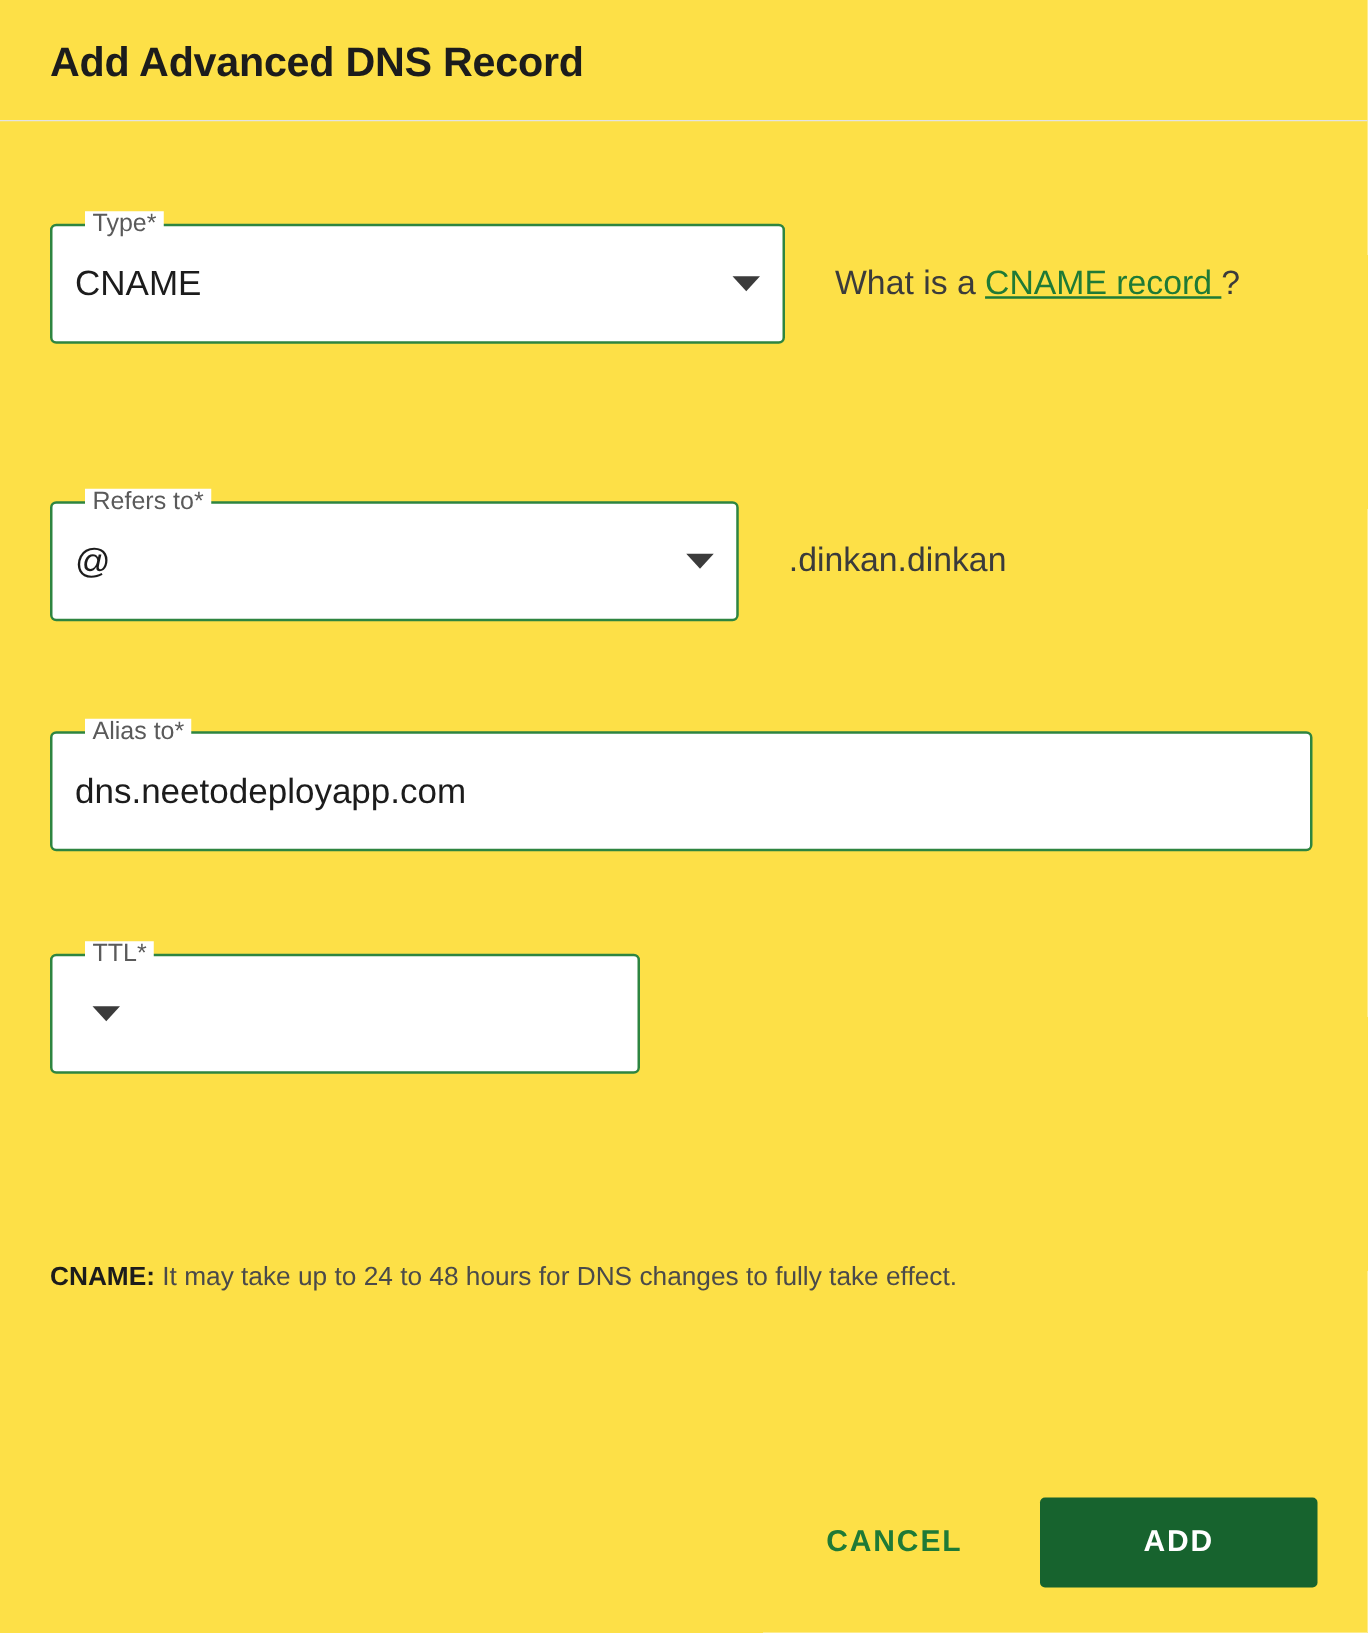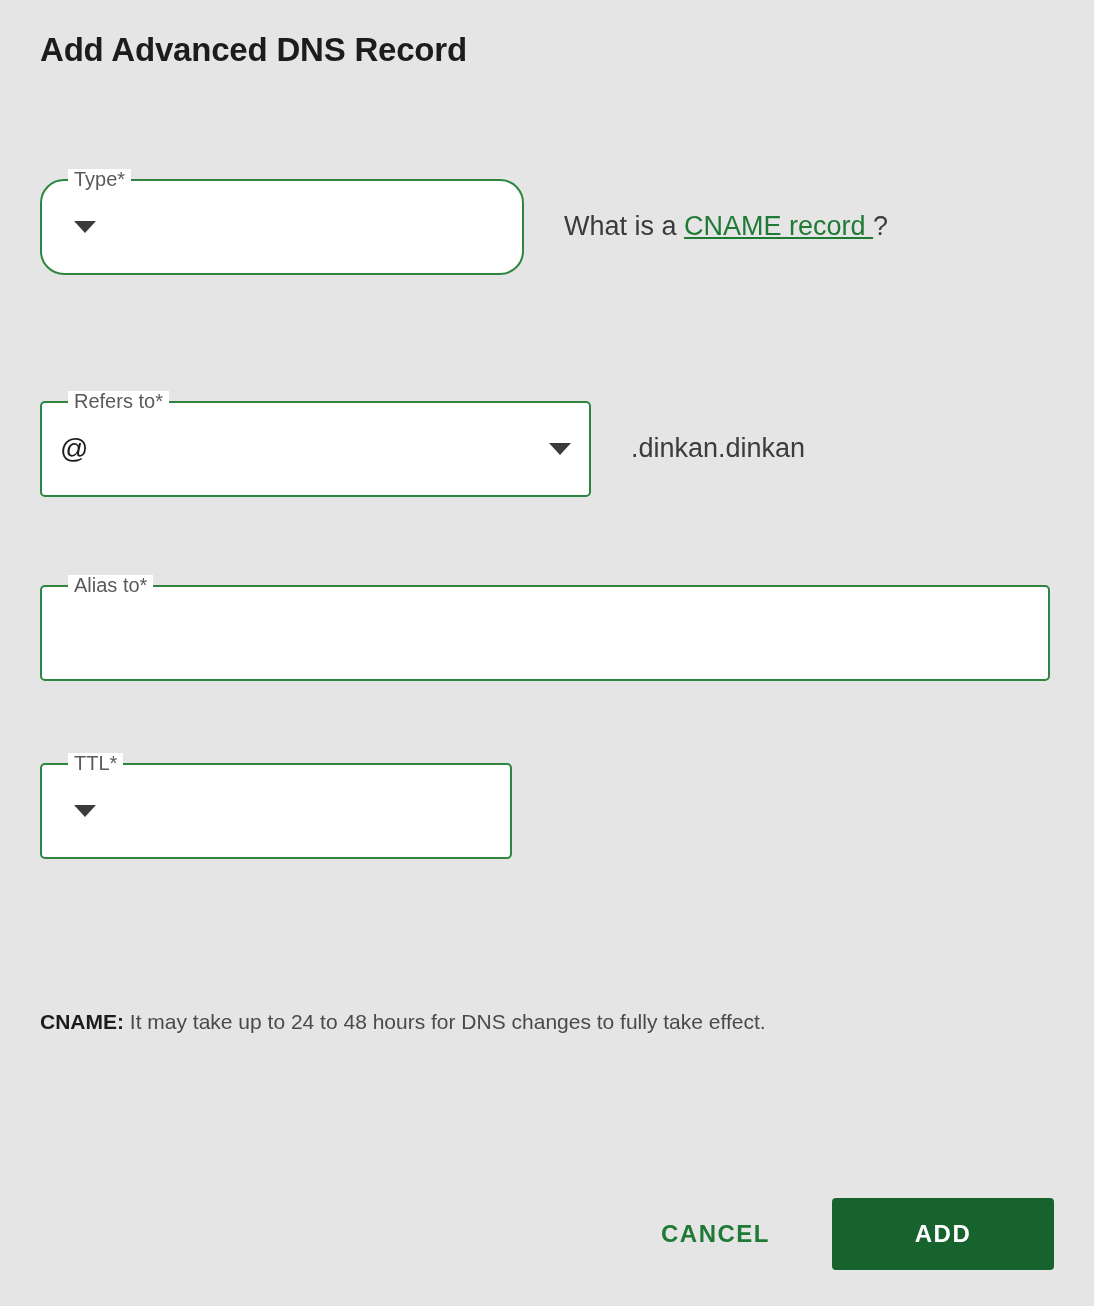--- a/index.html
+++ b/index.html
@@ -12,21 +12,21 @@
     width: 1094px;
     height: 1306px;
     font-family: "Liberation Sans", sans-serif;
     color: #1a1a1a;
     position: relative;
     overflow: hidden;
   }
   .dialog {
     width: 1094px;
     height: 1306px;
-    background: #e5e5e5;
+    background: #fde047;
     display: flex;
     flex-direction: column;
     position: relative;
   }
   .dialog-header {
     padding: 30px 40px 26px 40px;
     border-bottom: 1px solid #e3e3e3;
   }
   .dialog-title {
     font-size: 33px;
@@ -78,21 +78,21 @@
   .caret {
     width: 0;
     height: 0;
     border-left: 11px solid transparent;
     border-right: 11px solid transparent;
     border-top: 12px solid #3b3b3b;
     margin-left: 14px;
     flex: none;
   }
 
-  .sel-type { width: 484px; border-radius: 24px; }
+  .sel-type { width: 588px; }
   .sel-refers { width: 551px; }
   .inp-alias { width: 1010px; }
   .sel-ttl { width: 472px; }
 
   .row-type { margin-top: 82px; }
   .row-refers { margin-top: 126px; }
   .row-alias { margin-top: 88px; }
   .row-ttl { margin-top: 82px; }
 
   .side-text {
@@ -155,39 +155,41 @@
 
   <div class="dialog-header">
     <div class="dialog-title">Add Advanced DNS Record</div>
   </div>
 
   <div class="dialog-body">
 
     <div class="field-row row-type">
       <div class="outlined sel-type">
         <span class="legend">Type*</span>
+        <span class="value">CNAME</span>
         <span class="caret"></span>
       </div>
       <div class="side-text">
         <span>What is a </span><a class="side-link" href="#">CNAME record </a><span>?</span>
       </div>
     </div>
 
     <div class="field-row row-refers">
       <div class="outlined sel-refers">
         <span class="legend">Refers to*</span>
         <span class="value">@</span>
         <span class="caret"></span>
       </div>
       <div class="side-text">.dinkan.dinkan</div>
     </div>
 
     <div class="field-row row-alias">
       <div class="outlined inp-alias">
         <span class="legend">Alias to*</span>
+        <span class="value" title="Alias to">dns.neetodeployapp.com</span>
       </div>
     </div>
 
     <div class="field-row row-ttl">
       <div class="outlined sel-ttl">
         <span class="legend">TTL*</span>
         <span class="caret"></span>
       </div>
     </div>
 

